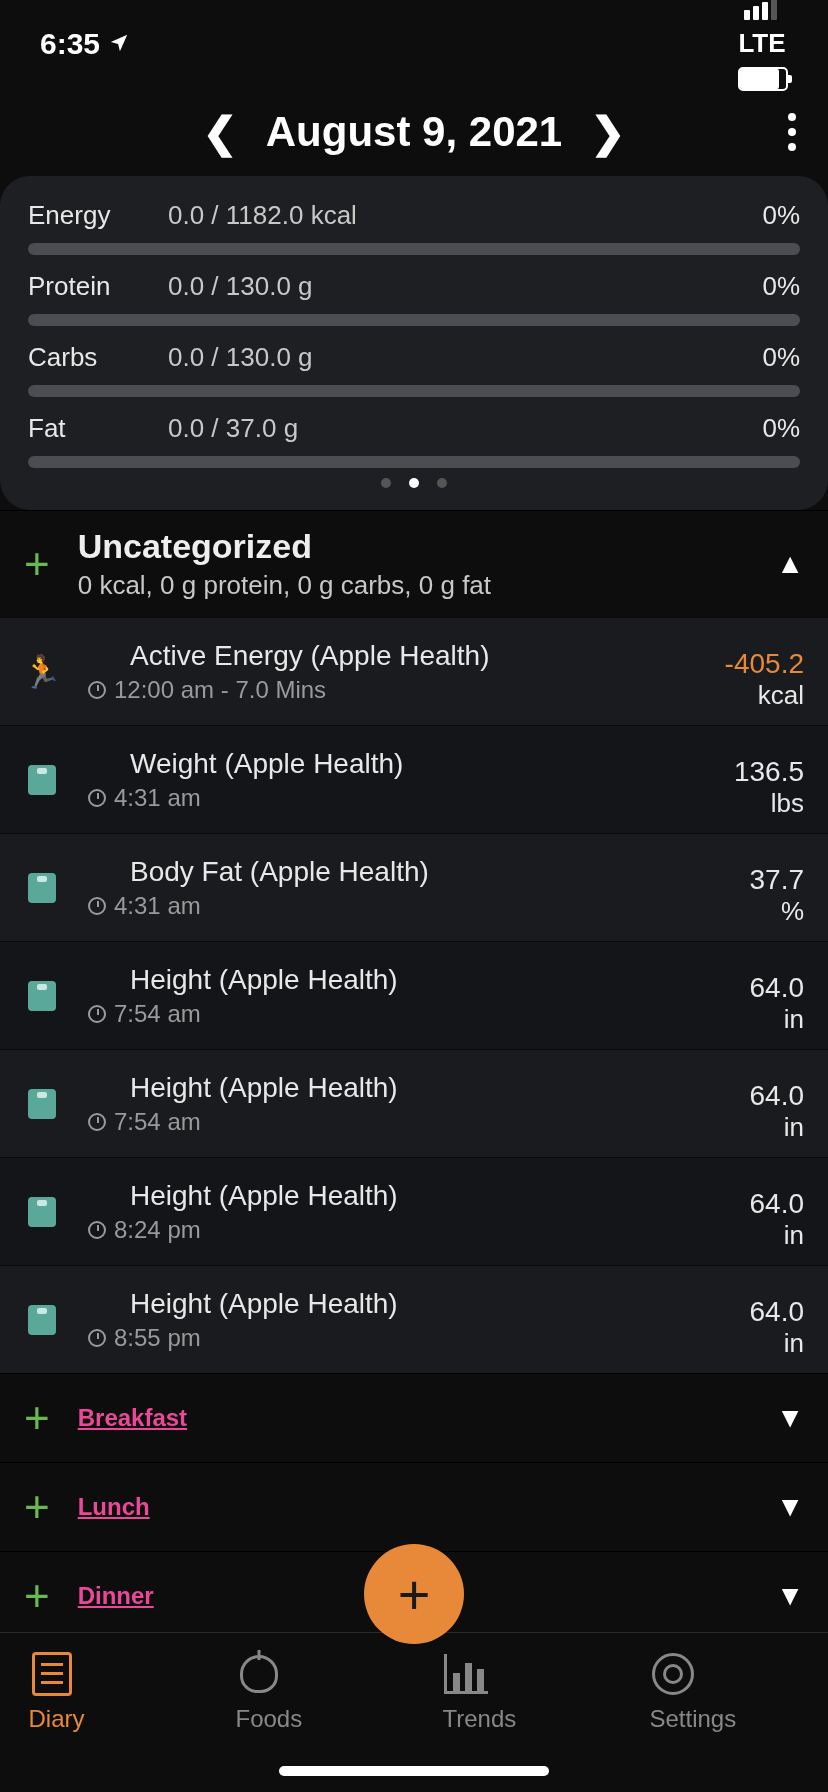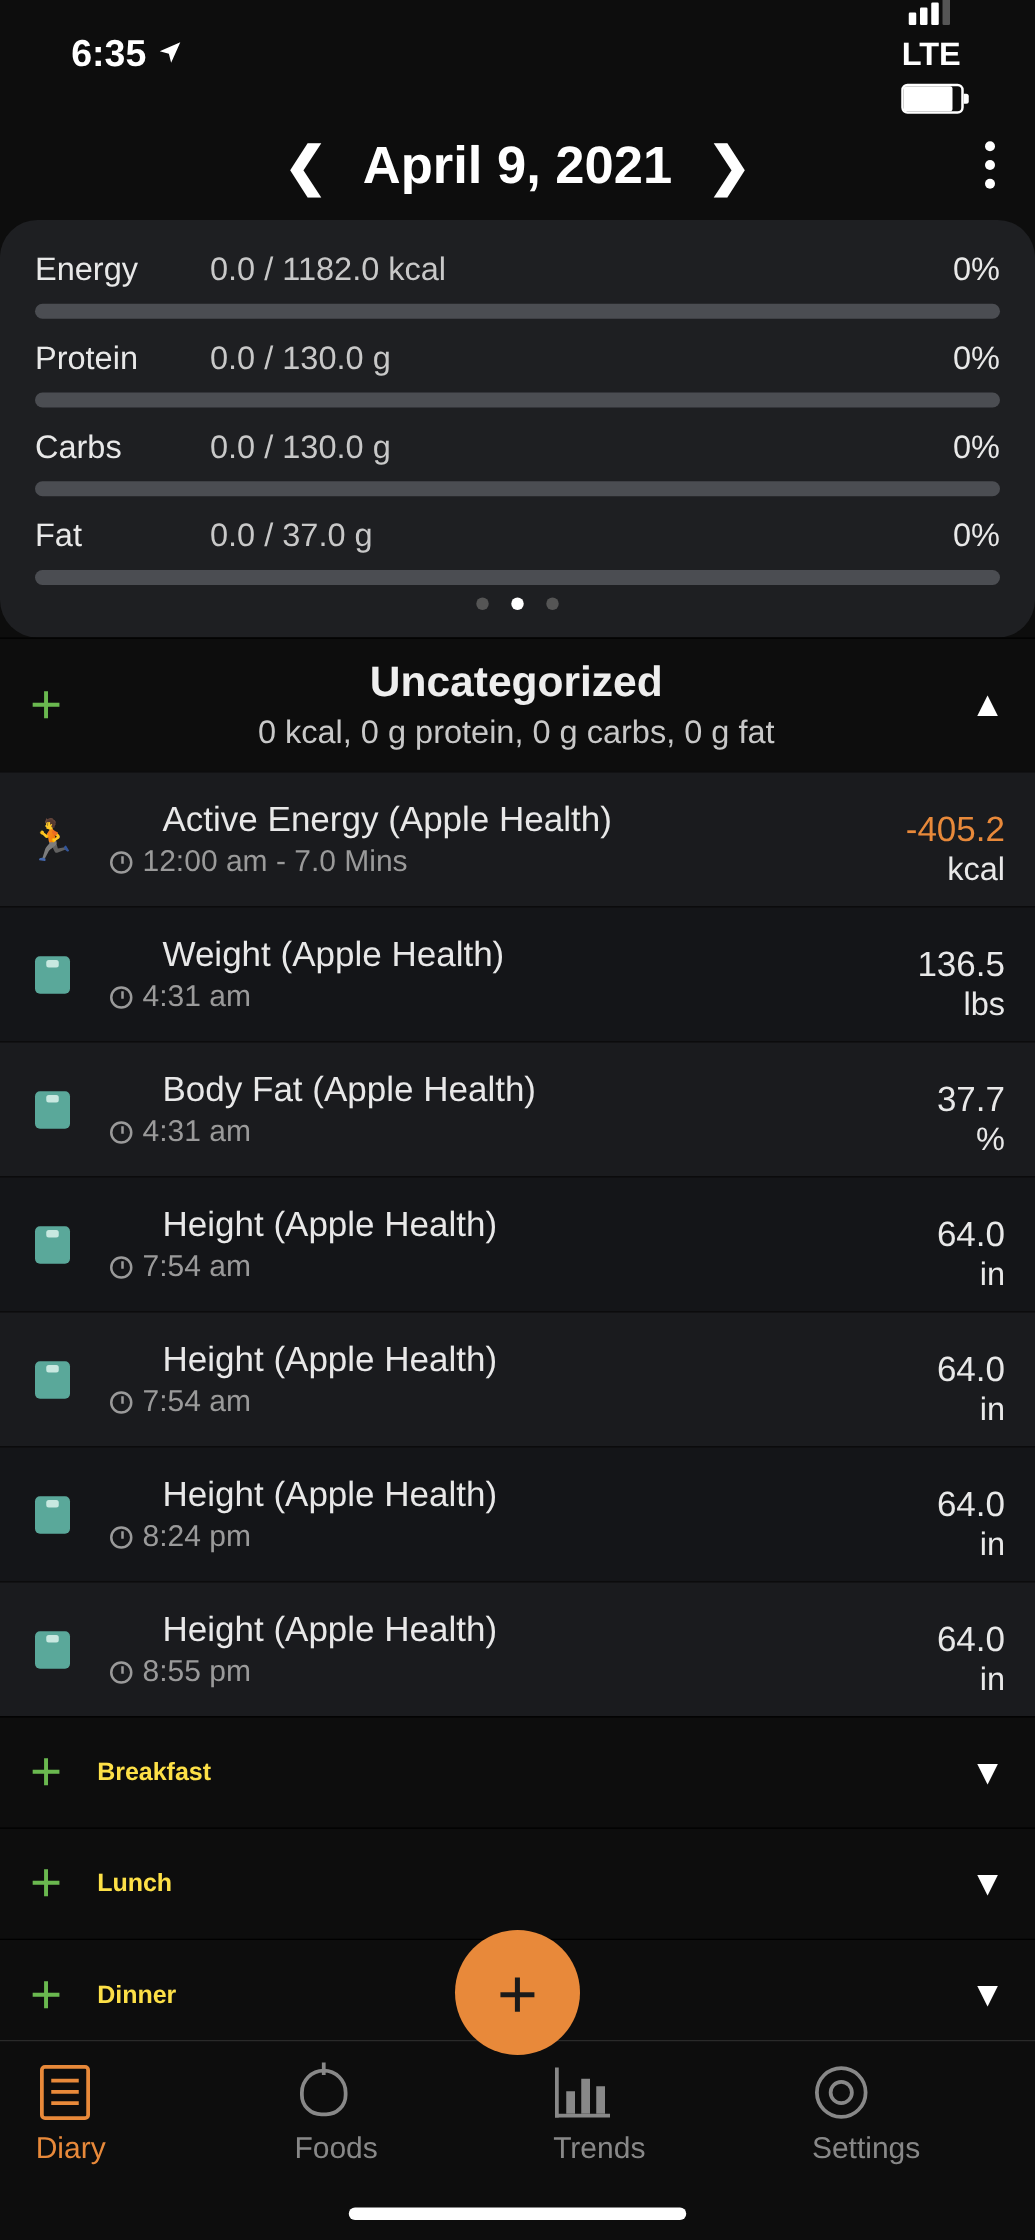--- a/index.html
+++ b/index.html
@@ -10,21 +10,21 @@
   color: #fff;
   font-family: -apple-system, BlinkMacSystemFont, "Segoe UI", sans-serif;
   overflow: hidden;
   position: relative;
 }
 .status-bar {
   height: 88px;
   display: flex;
   justify-content: space-between;
   align-items: center;
-  padding: 0 57px;
+  padding: 0 40px;
   font-size: 30px;
   font-weight: 600;
 }
 .status-left { display: flex; align-items: center; gap: 8px; }
 .status-right { display: flex; align-items: center; gap: 8px; flex-direction: column; }
 .location-icon { display: inline-block; }
 .signal-bars { display: flex; align-items: flex-end; gap: 3px; }
 .signal-bars span { width: 6px; background: #fff; border-radius: 1px; }
 .signal-bars span:nth-child(1){height:10px}
 .signal-bars span:nth-child(2){height:14px}
@@ -69,21 +69,21 @@
 
 .section-header {
   background: #0d0d0d;
   display: flex;
   align-items: center;
   padding: 16px 24px;
   gap: 28px;
   border-top: 1px solid #000;
 }
 .plus-icon { color: #6ab84f; font-size: 44px; font-weight: 300; cursor: pointer; line-height: 1; }
-.section-title-col { flex: 1; text-align: center; }
+.section-title-col { flex: 1; }
 .section-title { font-size: 34px; font-weight: 600; color: #eee; }
 .section-sub { font-size: 26px; color: #c8c8c8; margin-top: 4px; }
 .expand-chevron { color: #fff; font-size: 28px; cursor: pointer; }
 
 .entry-row {
   display: flex;
   align-items: center;
   padding: 14px 24px;
   gap: 28px;
   background: #1a1b1e;
@@ -105,21 +105,21 @@
 .entry-val-unit { font-size: 26px; color: #e8e8e8; }
 
 .meal-header {
   background: #0d0d0d;
   display: flex;
   align-items: center;
   padding: 22px 24px;
   gap: 28px;
   border-top: 1px solid #000;
 }
-.meal-title { flex: 1; font-size: 20px; font-weight: 600; color: #fde047; }
+.meal-title { flex: 1; font-size: 24px; font-weight: 600; color: #ec4899; text-decoration: underline; }
 
 .fab {
   position: absolute;
   left: 50%;
   bottom: 148px;
   transform: translateX(-50%);
   width: 100px;
   height: 100px;
   background: #e8893a;
   border-radius: 50%;
@@ -184,21 +184,21 @@
       </div>
     <span class="lte">LTE</span>
     <div class="battery">
         <div class="battery-fill"></div>
       </div>
   </div>
 </div>
 
 <div class="date-header">
   <span class="chevron">❮</span>
-  <span class="date-title">April 9, 2021</span>
+  <span class="date-title">August 9, 2021</span>
   <span class="chevron">❯</span>
   <div class="more-dots">
       <span></span>
       <span></span>
       <span></span>
     </div>
 </div>
 
 <div class="macro-panel">
   <div id="macros-container">

